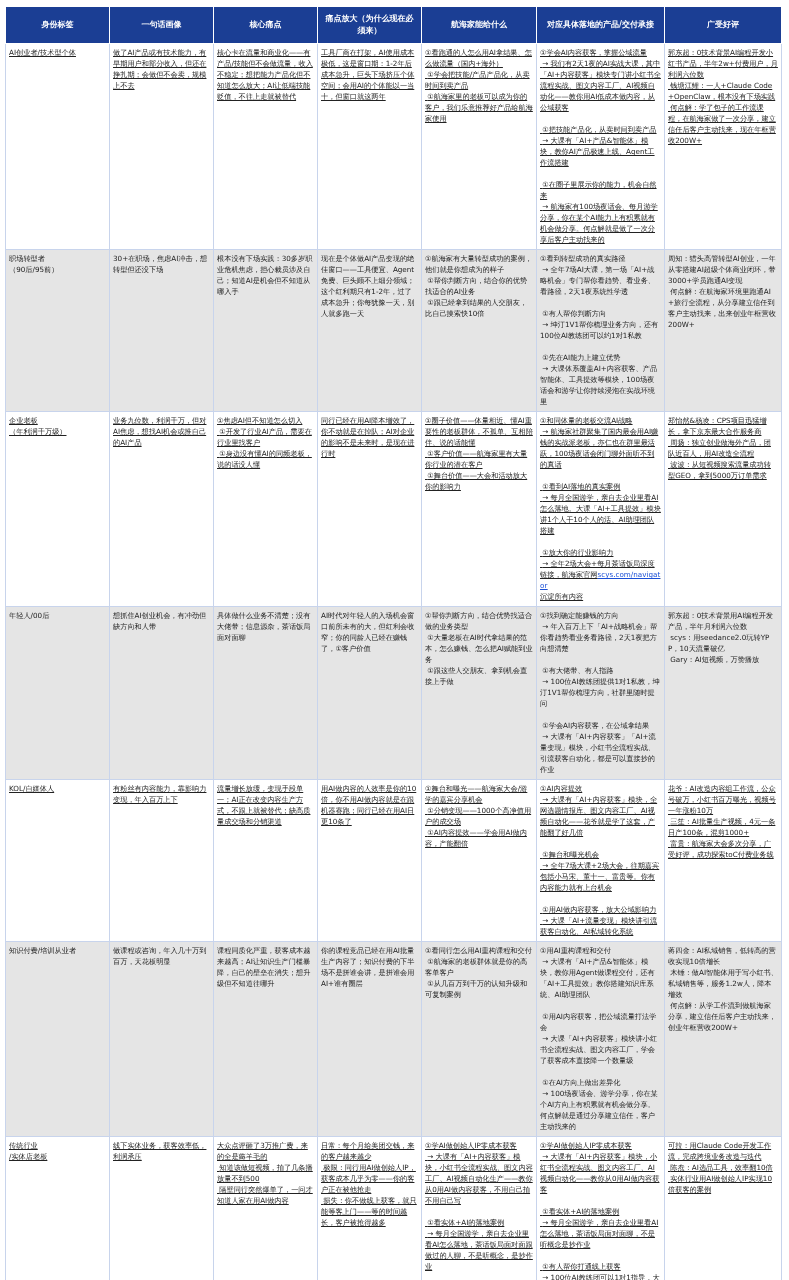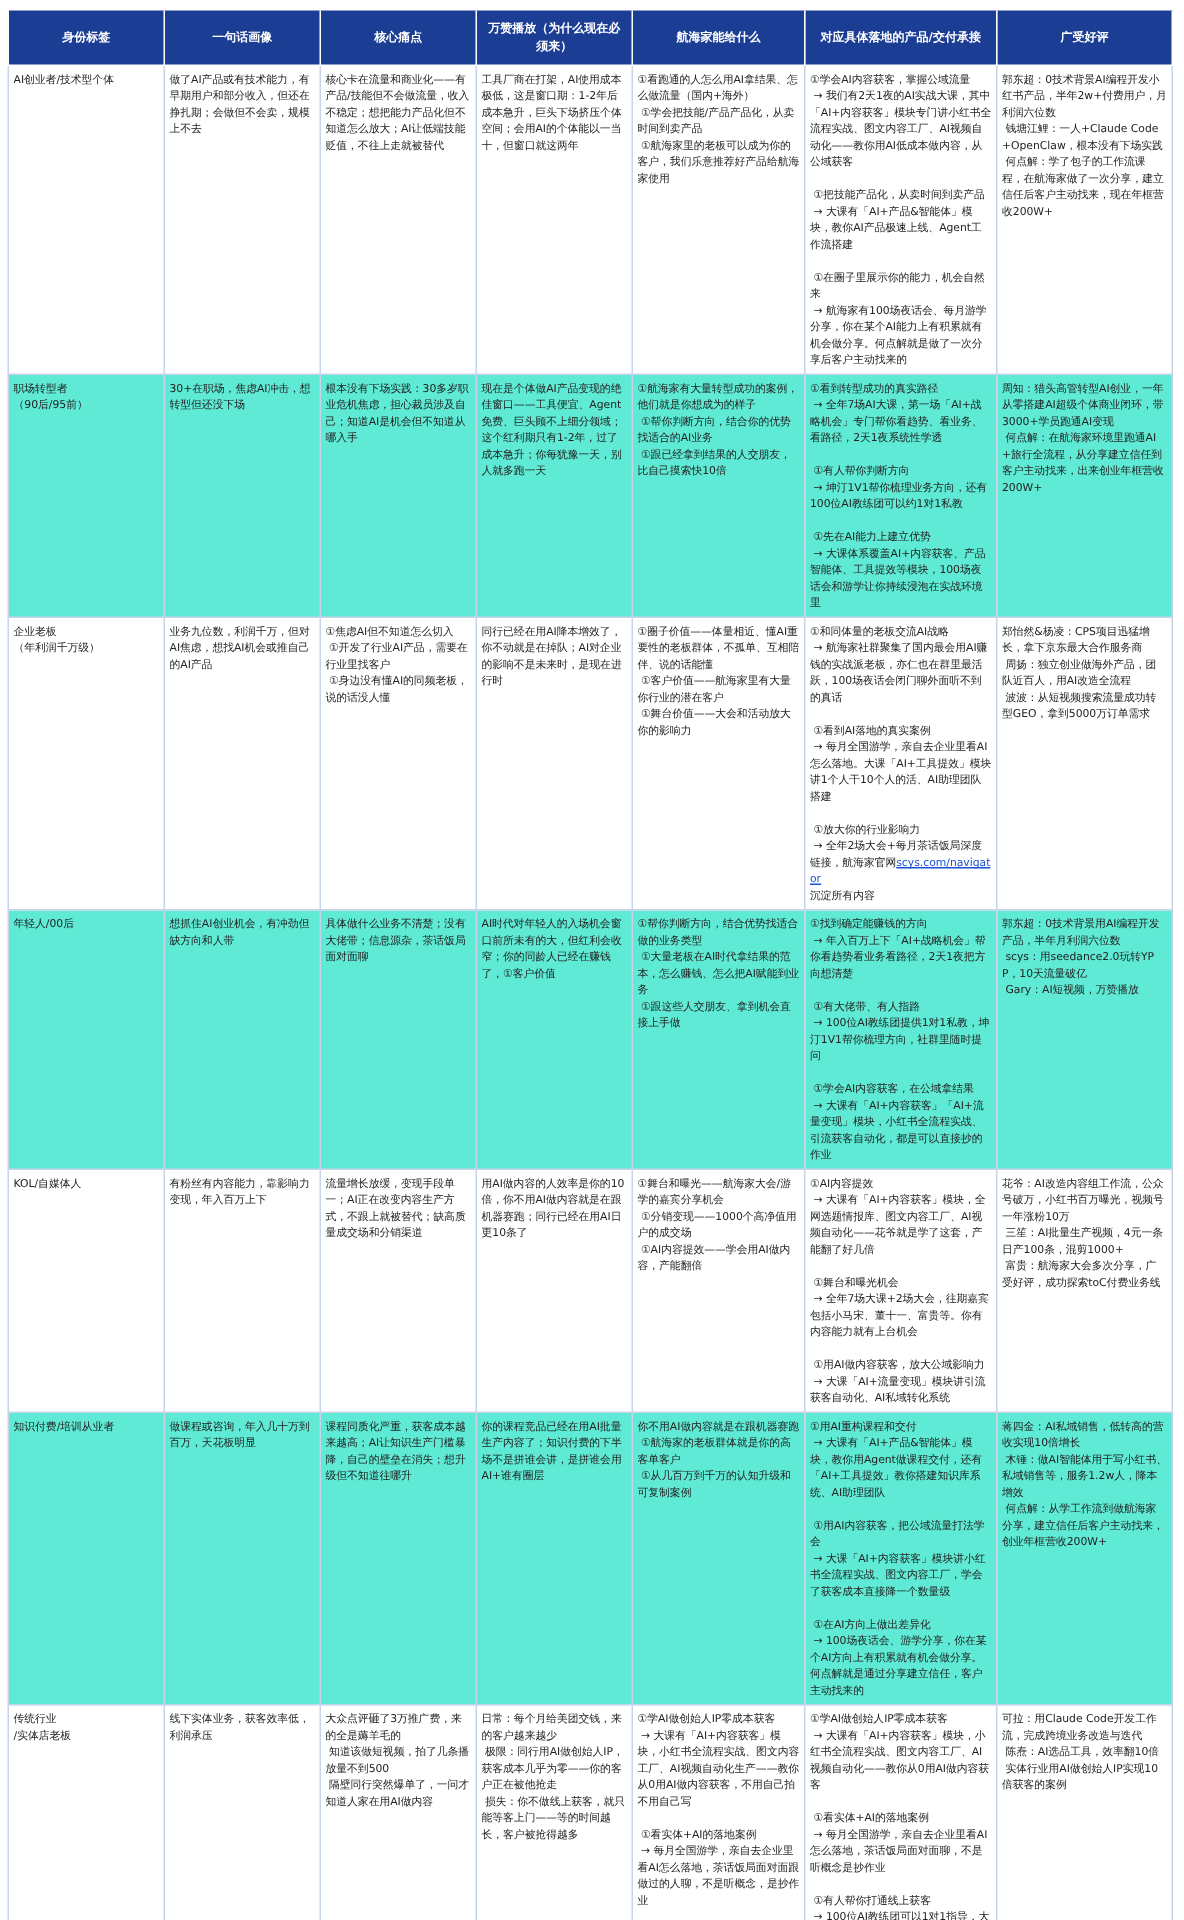--- a/index.html
+++ b/index.html
@@ -36,22 +36,22 @@
     border: 1px solid #ffffff;
     border-top: none;
   }
   td {
     vertical-align: top;
     padding: 3px 3px 4px 3px;
     border: 1px solid #c8d4ec;
     white-space: pre-wrap;
     word-break: break-all;
   }
-  tr.alt td { background: #5eead4; }
-  tr.norm td { background: #ffffff; }
+  tr.alt td { background: #e5e5e5; }
+  tr.norm td { background: #ffffff; text-decoration: underline; }
   .link { color: #1a4fd6; text-decoration: underline; }
 </style>
 </head>
 <body>
 
 <div class="wrap">
   <table>
     <colgroup>
       <col class="c1">
         <col class="c2">
@@ -59,21 +59,21 @@
         <col class="c4">
         <col class="c5">
         <col class="c6">
         <col class="c7">
     </colgroup>
     <thead>
       <tr>
         <th>身份标签</th>
         <th>一句话画像</th>
         <th>核心痛点</th>
-        <th>万赞播放（为什么现在必须来）</th>
+        <th>痛点放大（为什么现在必须来）</th>
         <th>航海家能给什么</th>
         <th>对应具体落地的产品/交付承接</th>
         <th>广受好评</th>
       </tr>
     </thead>
     <tbody>
       <tr class="norm" style="height:194px">
         <td>AI创业者/技术型个体</td>
         <td>做了AI产品或有技术能力，有早期用户和部分收入，但还在挣扎期；会做但不会卖，规模上不去</td>
         <td>核心卡在流量和商业化——有产品/技能但不会做流量，收入不稳定；想把能力产品化但不知道怎么放大；AI让低端技能贬值，不往上走就被替代</td>
@@ -175,21 +175,21 @@
  → 大课「AI+流量变现」模块讲引流获客自动化、AI私域转化系统</td>
         <td>花爷：AI改造内容组工作流，公众号破万，小红书百万曝光，视频号一年涨粉10万
  三笙：AI批量生产视频，4元一条日产100条，混剪1000+
  富贵：航海家大会多次分享，广受好评，成功探索toC付费业务线</td>
       </tr>
       <tr class="alt" style="height:184px">
         <td>知识付费/培训从业者</td>
         <td>做课程或咨询，年入几十万到百万，天花板明显</td>
         <td>课程同质化严重，获客成本越来越高；AI让知识生产门槛暴降，自己的壁垒在消失；想升级但不知道往哪升</td>
         <td>你的课程竞品已经在用AI批量生产内容了；知识付费的下半场不是拼谁会讲，是拼谁会用AI+谁有圈层</td>
-        <td>你不用AI做内容就是在跟机器赛跑
+        <td>①看同行怎么用AI重构课程和交付
  ①航海家的老板群体就是你的高客单客户
  ①从几百万到千万的认知升级和可复制案例</td>
         <td>①用AI重构课程和交付
  → 大课有「AI+产品&amp;智能体」模块，教你用Agent做课程交付，还有「AI+工具提效」教你搭建知识库系统、AI助理团队
 
  ①用AI内容获客，把公域流量打法学会
  → 大课「AI+内容获客」模块讲小红书全流程实战、图文内容工厂，学会了获客成本直接降一个数量级
 
  ①在AI方向上做出差异化
  → 100场夜话会、游学分享，你在某个AI方向上有积累就有机会做分享。何点解就是通过分享建立信任，客户主动找来的</td>

